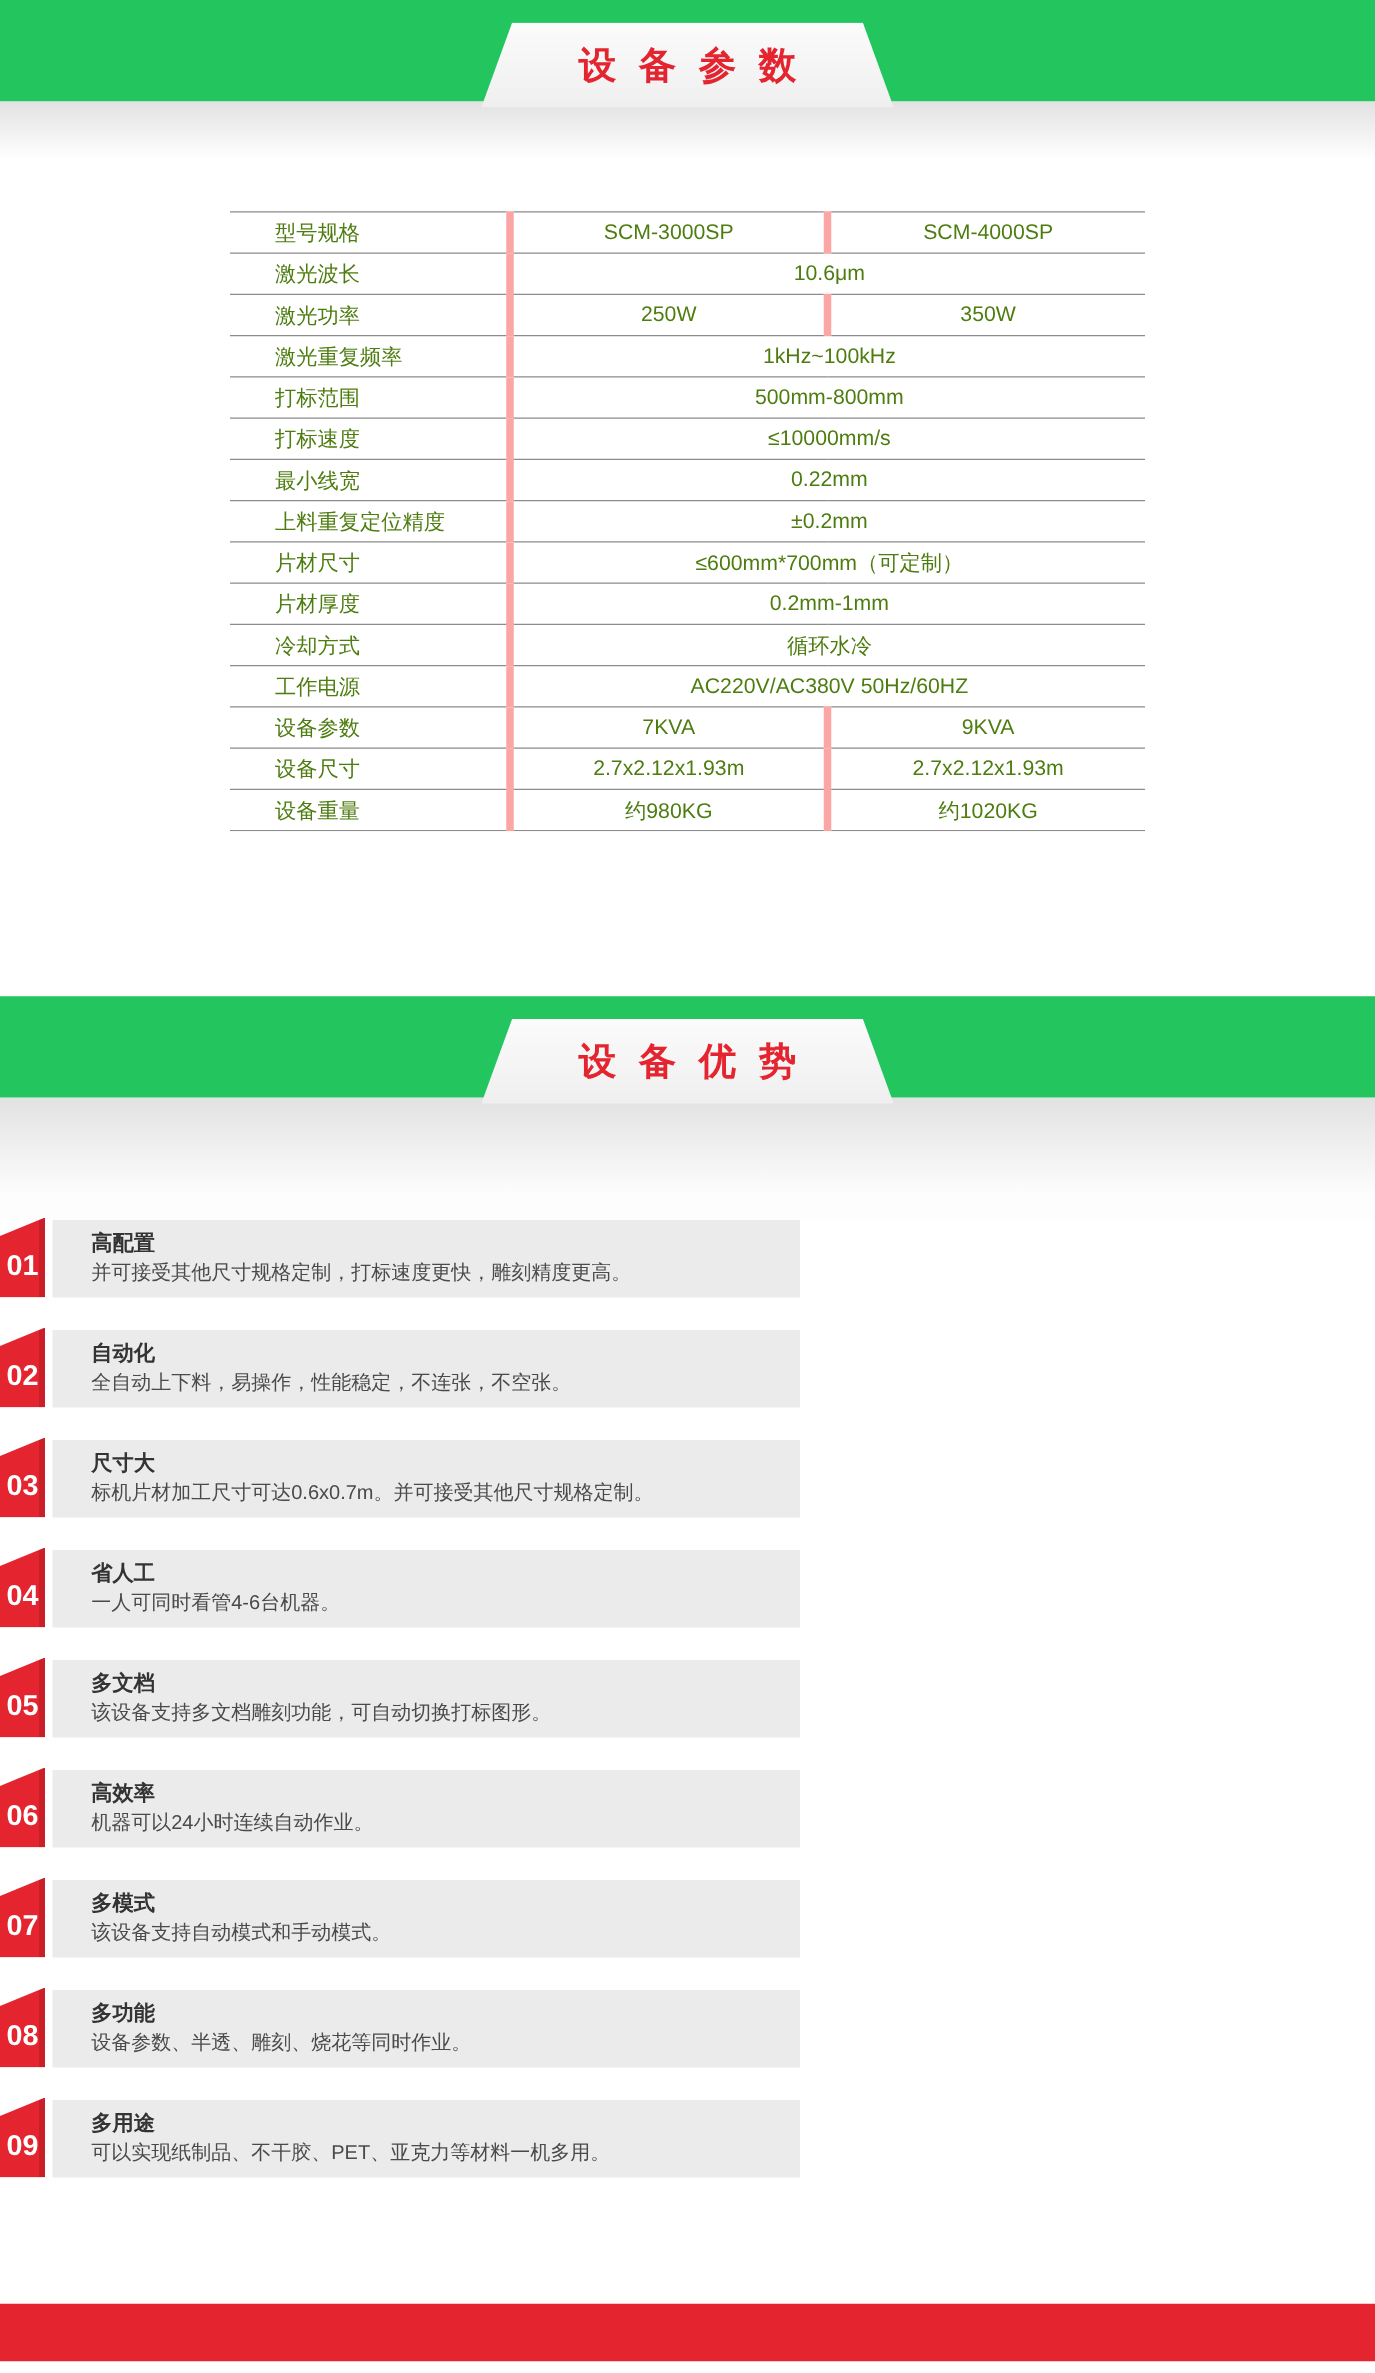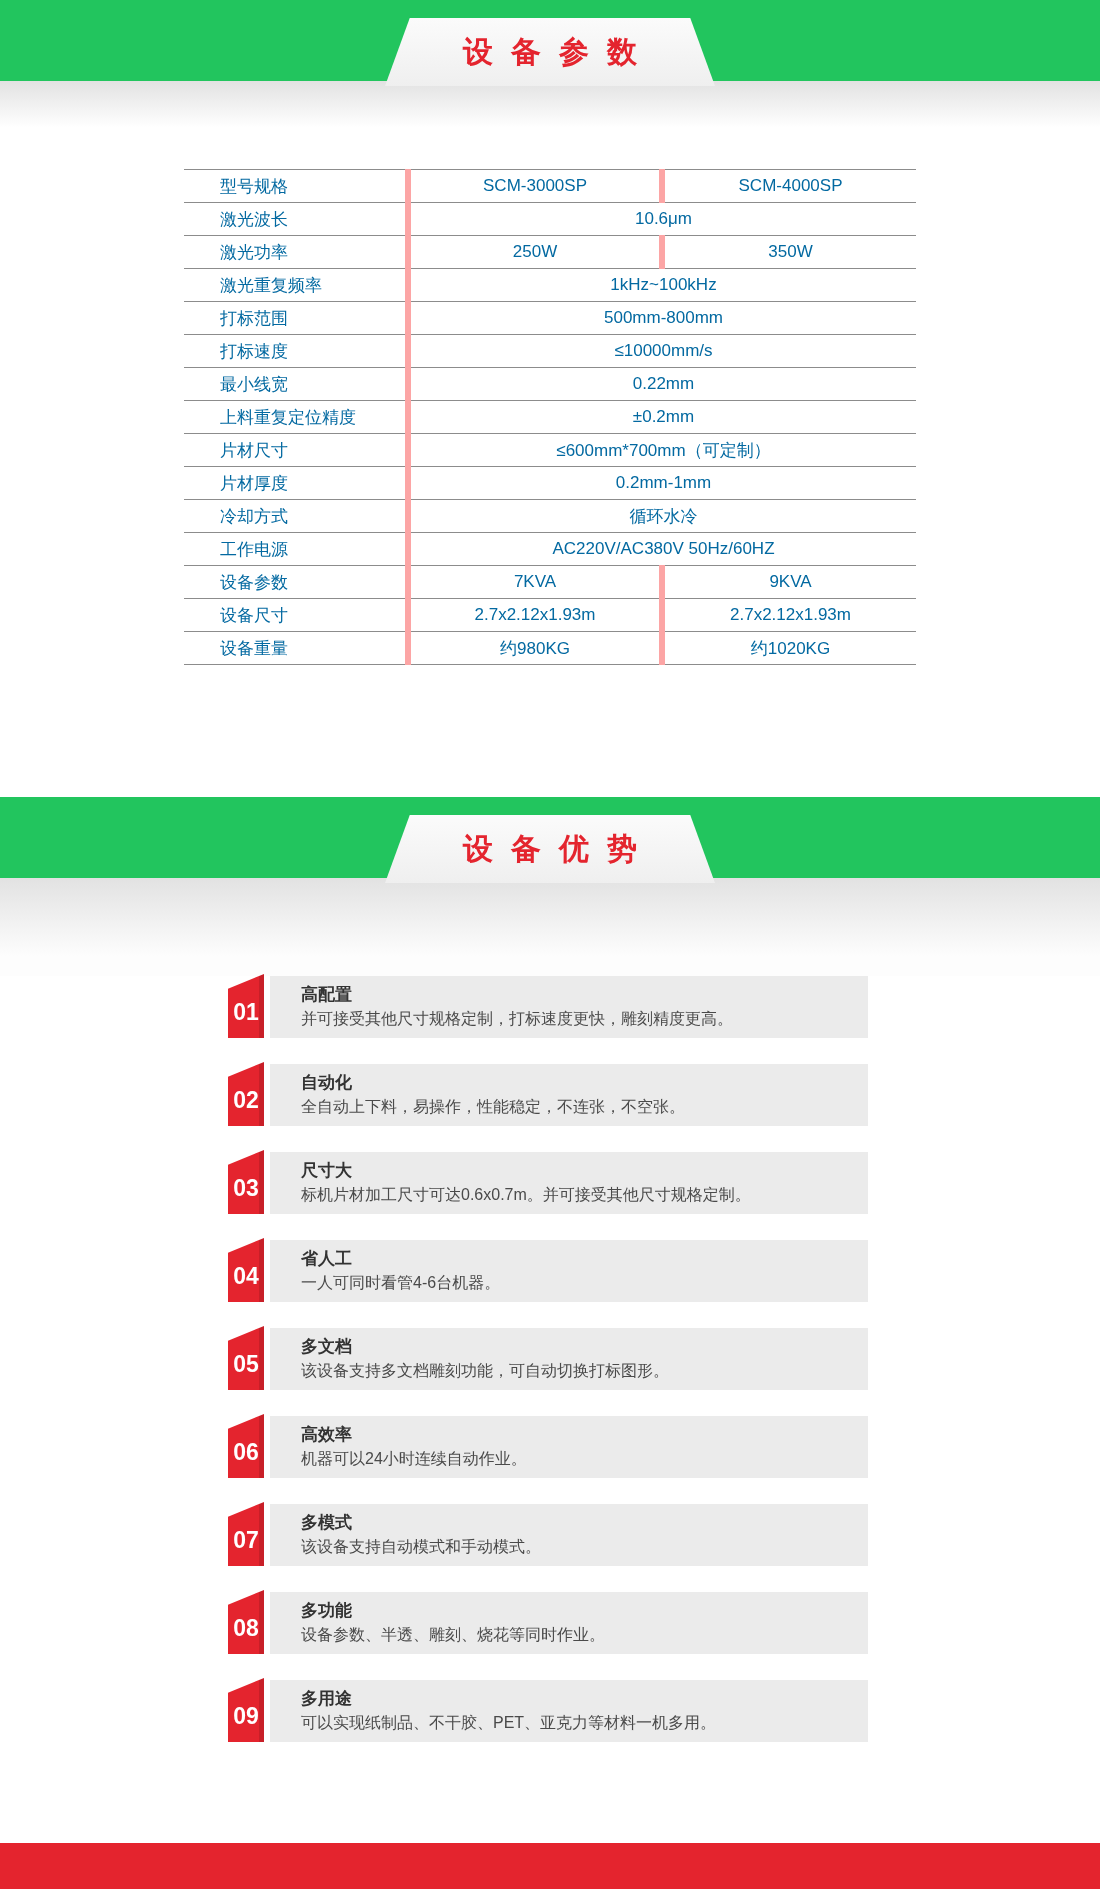--- a/index.html
+++ b/index.html
@@ -35,21 +35,21 @@
   .shade { height: 55px; background: linear-gradient(180deg, #e2e2e2 0%, #ffffff 85%); }
   .shade2 { height: 98px; background: linear-gradient(180deg, #e2e2e2 0%, #fdfdfd 80%); }
 
   
   .table-wrap { width: 732px; margin: 33px auto 0 auto; }
   table.spec {
     width: 100%;
     border-collapse: collapse;
     table-layout: fixed;
     font-size: 17px;
-    color: #0369a1;
+    color: #4d7c0f;
   }
   table.spec col.c1 { width: 224px; }
   table.spec col.c2 { width: 254px; }
   table.spec col.c3 { width: 254px; }
   table.spec tr { height: 33px; }
   table.spec th, table.spec td {
     border-top: 1px solid #8c8c8c;
     border-bottom: 1px solid #8c8c8c;
     font-weight: 400;
     padding: 0;
@@ -58,21 +58,20 @@
     text-align: left;
     padding-left: 36px;
   }
   table.spec td { text-align: center; }
   table.spec td.vl { border-left: 6px solid #fca5a5; }
 
   
   .adv-list { margin-top: 0; }
   .adv-item {
     position: relative;
-    margin-left: 228px;
     width: 736px;
     height: 62px;
     margin-bottom: 26px;
   }
   .adv-item:last-child { margin-bottom: 0; }
   .adv-badge {
     position: absolute;
     left: 0; top: -2px;
     width: 36px; height: 64px;
     background: linear-gradient(90deg, #e4242e 0%, #e4242e 86%, #c81f28 86%, #c81f28 100%);

